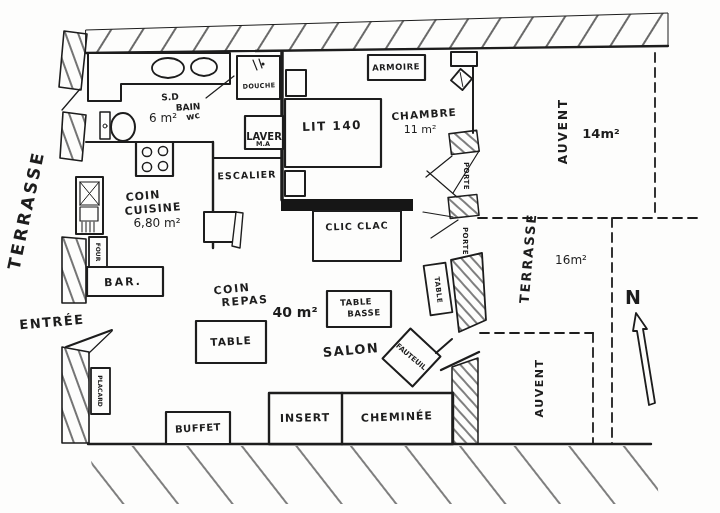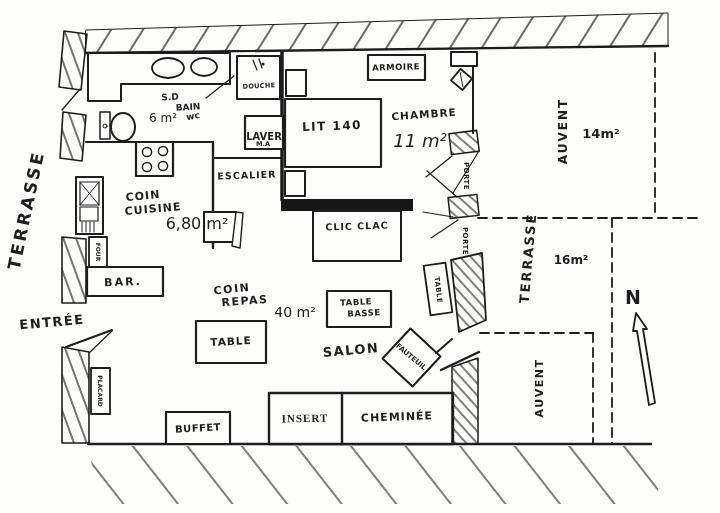--- a/index.html
+++ b/index.html
@@ -147,46 +147,46 @@
 <div class="lbl" style="left:193px;top:116px;font-size:9px;transform:translate(-50%,-50%) rotate(-10deg);">wc</div>
 <div class="lbl" style="left:163px;top:118px;font-size:12px;font-weight:500;transform:translate(-50%,-50%);">6 m²</div>
 <div class="lbl" style="left:259px;top:86px;font-size:6.5px;letter-spacing:.3px;transform:translate(-50%,-50%) rotate(-3deg);">DOUCHE</div>
 <div class="lbl" style="left:263px;top:144px;font-size:6.5px;transform:translate(-50%,-50%);">M.A</div>
 <div class="lbl" style="left:264px;top:136px;font-size:10px;transform:translate(-50%,-50%);">LAVER</div>
 <div class="lbl" style="left:247px;top:175px;font-size:9.5px;letter-spacing:1px;transform:translate(-50%,-50%) rotate(-2deg);">ESCALIER</div>
 
 <div class="lbl" style="left:332px;top:126px;font-size:12px;letter-spacing:1.5px;transform:translate(-50%,-50%) rotate(-2deg);">LIT 140</div>
 <div class="lbl" style="left:396px;top:67px;font-size:8.5px;letter-spacing:.5px;transform:translate(-50%,-50%) rotate(-2deg);">ARMOIRE</div>
 <div class="lbl" style="left:424px;top:114px;font-size:10.5px;letter-spacing:1px;transform:translate(-50%,-50%) rotate(-4deg);">CHAMBRE</div>
-<div class="lbl" style="left:420px;top:140px;font-size:18px;font-weight:500;transform:translate(-50%,-50%);font-style:italic;">11 m²</div>
+<div class="lbl" style="left:420px;top:129px;font-size:11px;font-weight:500;transform:translate(-50%,-50%);">11 m²</div>
 
 <div class="lbl" style="left:143px;top:196px;font-size:11px;letter-spacing:1px;transform:translate(-50%,-50%) rotate(-5deg);">COIN</div>
 <div class="lbl" style="left:153px;top:209px;font-size:11px;letter-spacing:1px;transform:translate(-50%,-50%) rotate(-5deg);">CUISINE</div>
-<div class="lbl" style="left:157px;top:223px;font-size:16px;font-weight:500;transform:translate(-50%,-50%);margin-left:40px;">6,80 m²</div>
+<div class="lbl" style="left:157px;top:223px;font-size:12px;font-weight:500;transform:translate(-50%,-50%);">6,80 m²</div>
 <div class="lbl" style="left:98px;top:252px;font-size:6px;transform:translate(-50%,-50%) rotate(90deg);">FOUR</div>
 <div class="lbl" style="left:123px;top:282px;font-size:11px;letter-spacing:2px;transform:translate(-50%,-50%) rotate(-2deg);">BAR.</div>
 
 <div class="lbl" style="left:232px;top:289px;font-size:11px;letter-spacing:1.5px;transform:translate(-50%,-50%) rotate(-6deg);">COIN</div>
 <div class="lbl" style="left:245px;top:301px;font-size:11px;letter-spacing:1.5px;transform:translate(-50%,-50%) rotate(-4deg);">REPAS</div>
-<div class="lbl" style="left:295px;top:312px;font-size:14px;font-weight:400;transform:translate(-50%,-50%);">40 m²</div>
+<div class="lbl" style="left:295px;top:312px;font-size:14px;font-weight:700;transform:translate(-50%,-50%);">40 m²</div>
 <div class="lbl" style="left:231px;top:341px;font-size:10.5px;letter-spacing:1px;transform:translate(-50%,-50%) rotate(-3deg);">TABLE</div>
 <div class="lbl" style="left:357px;top:226px;font-size:9.5px;letter-spacing:1px;transform:translate(-50%,-50%) rotate(-2deg);">CLIC CLAC</div>
 <div class="lbl" style="left:356px;top:302px;font-size:8.5px;letter-spacing:.5px;transform:translate(-50%,-50%) rotate(-3deg);">TABLE</div>
 <div class="lbl" style="left:364px;top:313px;font-size:8.5px;letter-spacing:.5px;transform:translate(-50%,-50%) rotate(-3deg);">BASSE</div>
 <div class="lbl" style="left:351px;top:350px;font-size:13px;letter-spacing:1.5px;transform:translate(-50%,-50%) rotate(-5deg);">SALON</div>
 <div class="lbl" style="left:411px;top:357px;font-size:7px;transform:translate(-50%,-50%) rotate(40deg);">FAUTEUIL</div>
 <div class="lbl" style="left:100px;top:391px;font-size:6px;transform:translate(-50%,-50%) rotate(90deg);">PLACARD</div>
 <div class="lbl" style="left:198px;top:428px;font-size:10px;letter-spacing:.5px;transform:translate(-50%,-50%) rotate(-3deg);">BUFFET</div>
-<div class="lbl" style="left:305px;top:418px;font-size:11px;letter-spacing:1px;transform:translate(-50%,-50%) rotate(-1deg);font-family:Liberation Serif, serif;">INSERT</div>
+<div class="lbl" style="left:305px;top:418px;font-size:11px;letter-spacing:1px;transform:translate(-50%,-50%) rotate(-1deg);">INSERT</div>
 <div class="lbl" style="left:397px;top:417px;font-size:11px;letter-spacing:1px;transform:translate(-50%,-50%) rotate(-2deg);">CHEMINÉE</div>
 
 <div class="lbl" style="left:466px;top:176px;font-size:7px;letter-spacing:.5px;transform:translate(-50%,-50%) rotate(90deg);">PORTE</div>
 <div class="lbl" style="left:465px;top:241px;font-size:7px;letter-spacing:.5px;transform:translate(-50%,-50%) rotate(90deg);">PORTE</div>
 <div class="lbl" style="left:438px;top:290px;font-size:7px;letter-spacing:.5px;transform:translate(-50%,-50%) rotate(83deg);">TABLE</div>
 
 <div class="lbl" style="left:563px;top:131px;font-size:12px;letter-spacing:2px;transform:translate(-50%,-50%) rotate(-90deg);">AUVENT</div>
 <div class="lbl" style="left:601px;top:133px;font-size:13px;font-weight:700;transform:translate(-50%,-50%);">14m²</div>
 <div class="lbl" style="left:528px;top:258px;font-size:13px;letter-spacing:2px;transform:translate(-50%,-50%) rotate(-85deg);">TERRASSE</div>
-<div class="lbl" style="left:571px;top:260px;font-size:12px;font-weight:700;transform:translate(-50%,-50%);">16m²</div>
+<div class="lbl" style="left:571px;top:260px;font-size:12px;font-weight:400;transform:translate(-50%,-50%);">16m²</div>
 <div class="lbl" style="left:539px;top:388px;font-size:11px;letter-spacing:1.5px;transform:translate(-50%,-50%) rotate(-90deg);">AUVENT</div>
 <div class="lbl" style="left:633px;top:297px;font-size:19px;font-weight:700;transform:translate(-50%,-50%);">N</div>
 
 </div>
 
 </body></html>

